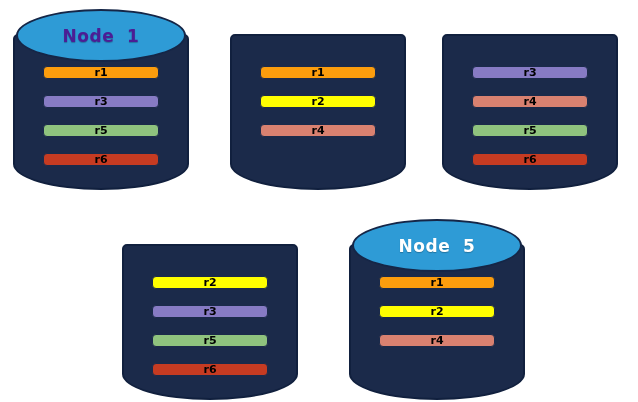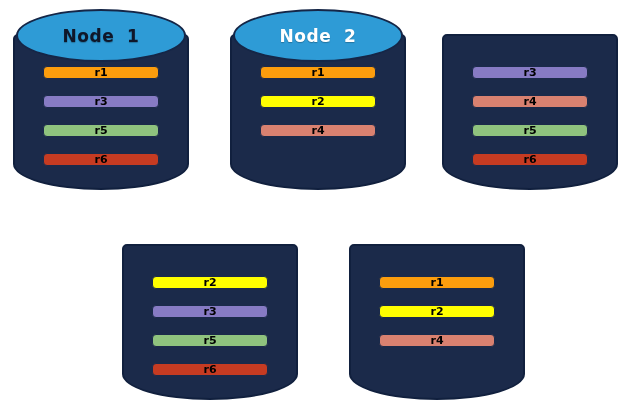--- a/index.html
+++ b/index.html
@@ -88,35 +88,32 @@
   #node5 { left: 349px; top: 218px; }
 </style>
 </head>
 <body>
 
 <div id="stage">
 
   <div class="cyl" id="node1">
     <div class="cyl-body" style="background: rgb(27, 42, 74); border-color: rgb(17, 32, 62);"></div>
     <div class="cyl-top" style="background: rgb(46, 155, 214); border-color: rgb(21, 38, 71);">
-      <span class="cyl-title" style="color: #0f172a;">Node  1</span>
+      <span class="cyl-title" style="color: #4c1d95;">Node  1</span>
     </div>
     <div class="bars">
       <div class="bar" style="background: rgb(252, 157, 13); color: rgb(0, 0, 0); border-color: rgb(27, 42, 74);">r1</div>
       <div class="bar" style="background: rgb(135, 123, 196); color: rgb(0, 0, 0); border-color: rgb(27, 42, 74);">r3</div>
       <div class="bar" style="background: rgb(143, 195, 126); color: rgb(0, 0, 0); border-color: rgb(27, 42, 74);">r5</div>
       <div class="bar" style="background: rgb(198, 59, 34); color: rgb(0, 0, 0); border-color: rgb(27, 42, 74);">r6</div>
     </div>
   </div>
 
   <div class="cyl" id="node2">
     <div class="cyl-body" style="background: rgb(27, 42, 74); border-color: rgb(17, 32, 62);"></div>
-    <div class="cyl-top" style="background: rgb(46, 155, 214); border-color: rgb(21, 38, 71);">
-      <span class="cyl-title" style="color: rgb(255, 255, 255);">Node  2</span>
-    </div>
     <div class="bars">
       <div class="bar" style="background: rgb(252, 157, 13); color: rgb(0, 0, 0); border-color: rgb(27, 42, 74);">r1</div>
       <div class="bar" style="background: rgb(255, 255, 0); color: rgb(0, 0, 0); border-color: rgb(27, 42, 74);">r2</div>
       <div class="bar" style="background: rgb(217, 129, 112); color: rgb(0, 0, 0); border-color: rgb(27, 42, 74);">r4</div>
     </div>
   </div>
 
   <div class="cyl" id="node3">
     <div class="cyl-body" style="background: rgb(27, 42, 74); border-color: rgb(17, 32, 62);"></div>
     <div class="bars">
@@ -132,20 +129,23 @@
     <div class="bars">
       <div class="bar" style="background: rgb(255, 255, 0); color: rgb(0, 0, 0); border-color: rgb(27, 42, 74);">r2</div>
       <div class="bar" style="background: rgb(135, 123, 196); color: rgb(0, 0, 0); border-color: rgb(27, 42, 74);">r3</div>
       <div class="bar" style="background: rgb(143, 195, 126); color: rgb(0, 0, 0); border-color: rgb(27, 42, 74);">r5</div>
       <div class="bar" style="background: rgb(198, 59, 34); color: rgb(0, 0, 0); border-color: rgb(27, 42, 74);">r6</div>
     </div>
   </div>
 
   <div class="cyl" id="node5">
     <div class="cyl-body" style="background: rgb(27, 42, 74); border-color: rgb(17, 32, 62);"></div>
+    <div class="cyl-top" style="background: rgb(46, 155, 214); border-color: rgb(21, 38, 71);">
+      <span class="cyl-title" style="color: rgb(255, 255, 255);">Node  5</span>
+    </div>
     <div class="bars">
       <div class="bar" style="background: rgb(252, 157, 13); color: rgb(0, 0, 0); border-color: rgb(27, 42, 74);">r1</div>
       <div class="bar" style="background: rgb(255, 255, 0); color: rgb(0, 0, 0); border-color: rgb(27, 42, 74);">r2</div>
       <div class="bar" style="background: rgb(217, 129, 112); color: rgb(0, 0, 0); border-color: rgb(27, 42, 74);">r4</div>
     </div>
   </div>
 
 </div>
 
 </body></html>

